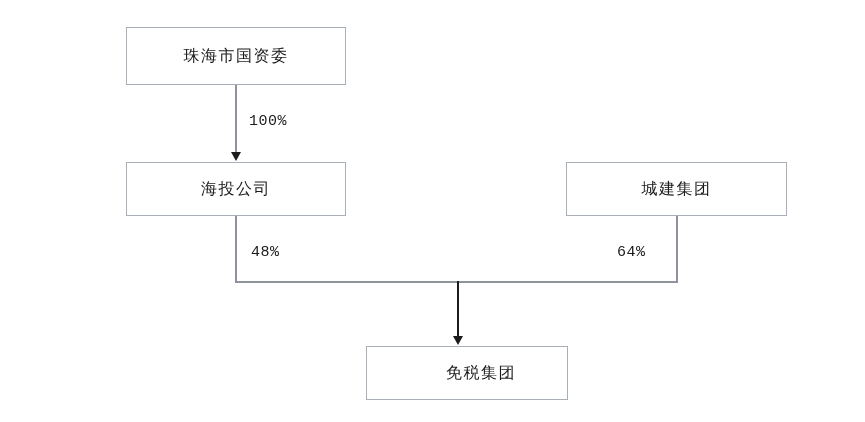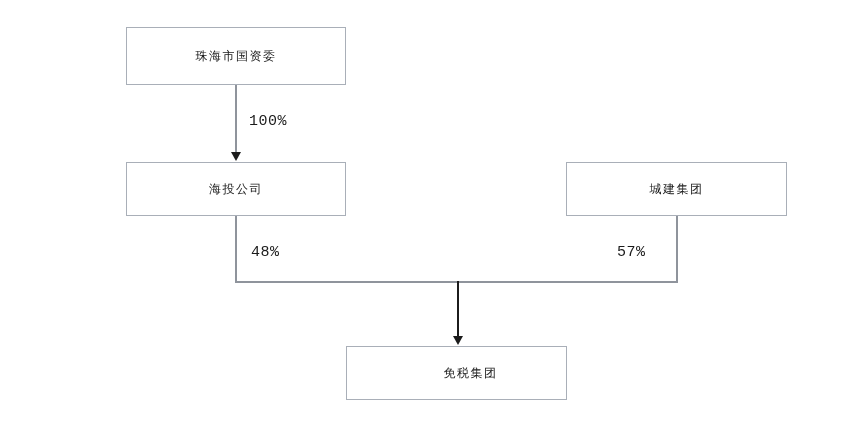--- a/index.html
+++ b/index.html
@@ -22,31 +22,31 @@
     position: absolute;
     box-sizing: border-box;
     border: 1px solid #a9afb8;
     background: #ffffff;
     display: flex;
     align-items: center;
     justify-content: center;
   }
   .node-label {
     font-family: "Liberation Serif", "DejaVu Serif", serif;
-    font-size: 12px;
+    font-size: 16px;
     color: #1a1a1a;
     letter-spacing: 1.5px;
     line-height: 1;
     white-space: nowrap;
   }
   
   #node-sasac      { left: 126px; top: 27px;  width: 220px; height: 58px; }
   #node-haitou     { left: 126px; top: 162px; width: 220px; height: 54px; }
   #node-chengjian  { left: 566px; top: 162px; width: 221px; height: 54px; }
-  #node-duty-free  { left: 346px; top: 346px; width: 221px; height: 54px; padding-left: 28px; }
+  #node-duty-free  { left: 366px; top: 346px; width: 202px; height: 54px; padding-left: 28px; }
 
   
   .conn-v {
     position: absolute;
     width: 2px;
     background: #8f949c;
   }
   .conn-h {
     position: absolute;
     height: 2px;
@@ -112,21 +112,21 @@
 
   <div class="node-box" id="node-chengjian">
     <span class="node-label">城建集团</span>
   </div>
 
   <div class="conn-v" id="conn-haitou-down"></div>
   <div class="conn-v" id="conn-chengjian-down"></div>
   <div class="conn-h" id="conn-junction-bar"></div>
 
   <div class="pct-label" id="pct-haitou-target">48%</div>
-  <div class="pct-label" id="pct-chengjian-target">57%</div>
+  <div class="pct-label" id="pct-chengjian-target">64%</div>
 
   <div class="conn-v-dark" id="conn-junction-target"></div>
   <div class="arrowhead-down" id="arrow-junction-target"></div>
 
   <div class="node-box" id="node-duty-free">
     <span class="node-label">免税集团</span>
   </div>
 
 </div>
 

